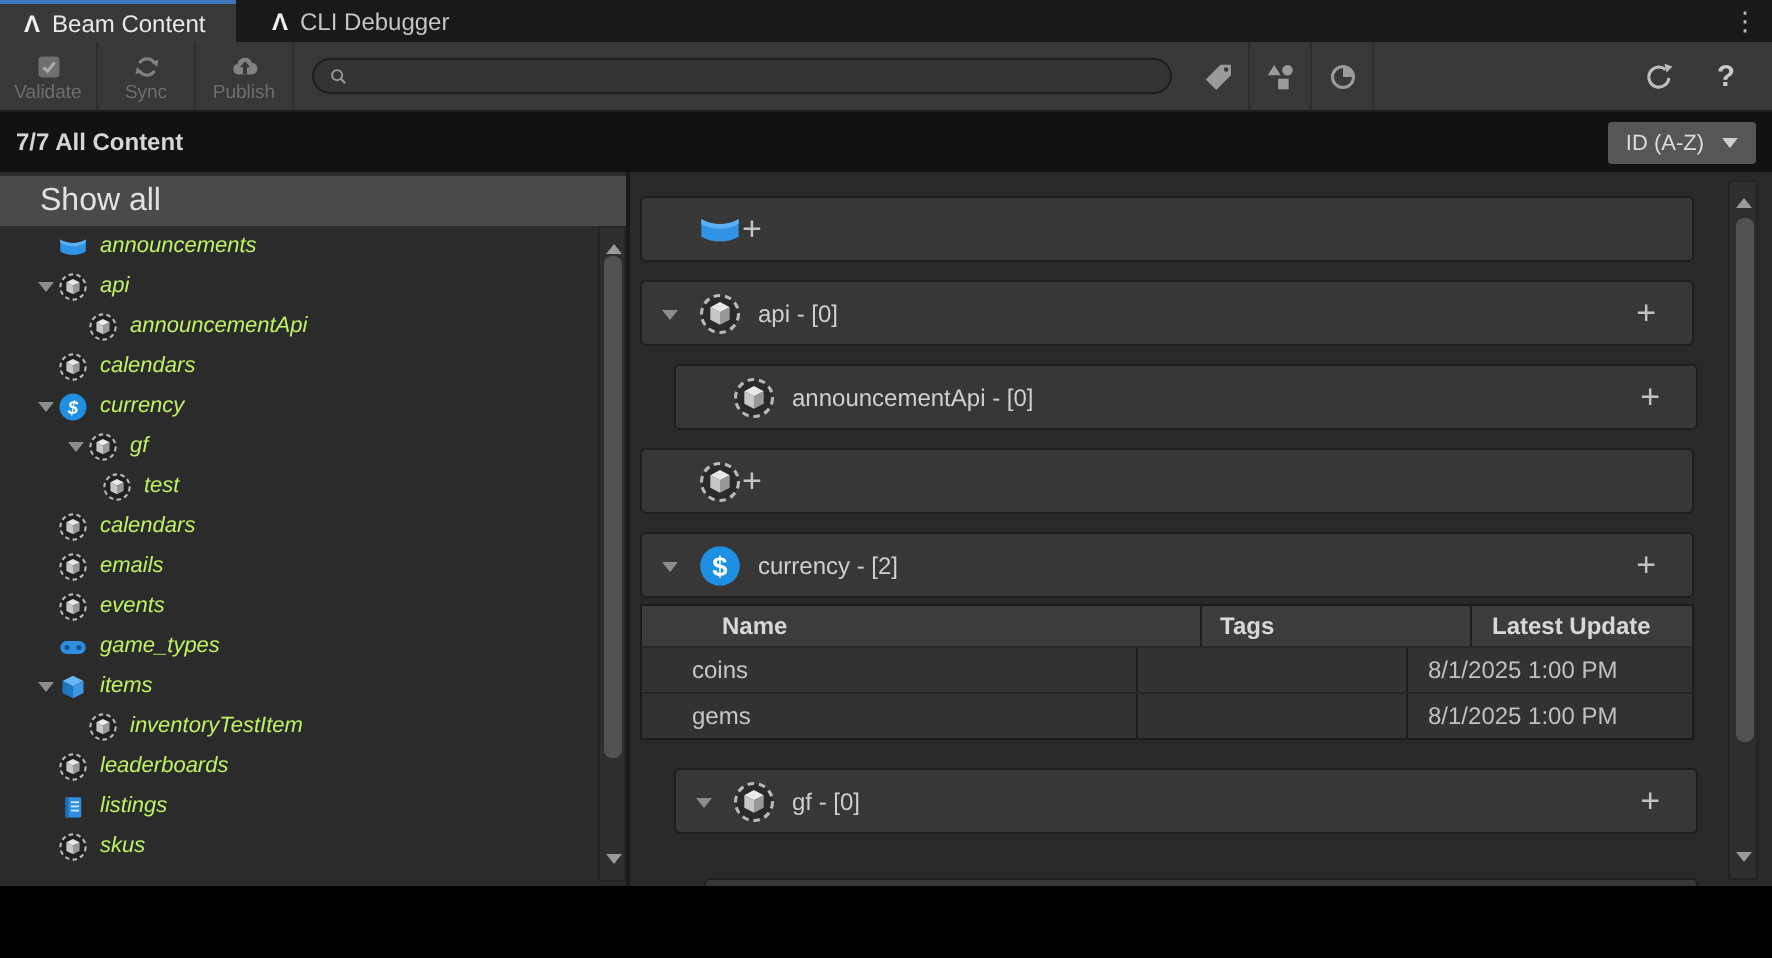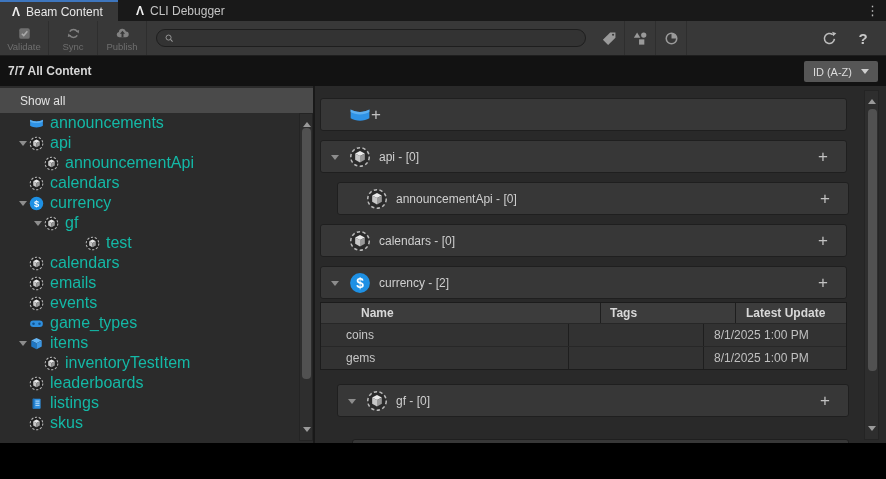--- a/index.html
+++ b/index.html
@@ -41,24 +41,24 @@
   .sortbtn{position:absolute;right:8px;top:5px;height:21px;background:#565656;border-radius:2px;
            color:#dcdcdc;font-size:11px;display:flex;align-items:center;gap:9px;padding:0 9px;cursor:default;}
   .caret{width:0;height:0;border:4px solid transparent;border-top:5px solid #cfcfcf;margin-top:4px;}
 
   
   .content{height:357px;display:flex;background:#191919;position:relative;}
 
   
   .leftpanel{width:313px;background:#2b2b2b;position:relative;overflow:hidden;flex:none;}
   .showall{height:25px;margin-top:2px;background:#4a4a4a;display:flex;align-items:center;
-           padding-left:20px;font-size:12px;color:#e2e2e2;}
+           padding-left:20px;font-size:16px;color:#e2e2e2;}
   .tree{position:absolute;top:27px;left:0;right:14px;bottom:0;overflow:hidden;}
-  .trow{height:20px;display:flex;align-items:center;font-size:16px;color:#14b8a6;}
-  .lvl0{padding-left:16px;} .lvl1{padding-left:31px;} .lvl2{padding-left:72px;}
+  .trow{height:20px;display:flex;align-items:center;font-size:11px;color:#bef264;font-style:italic;}
+  .lvl0{padding-left:16px;} .lvl1{padding-left:31px;} .lvl2{padding-left:38px;}
   .arr{width:13px;height:100%;display:flex;align-items:center;justify-content:center;flex:none;}
   .arr.exp::after{content:"";width:0;height:0;border:4px solid transparent;border-top:5px solid #8d8d8d;margin-top:5px;}
   .ticon{width:15px;height:15px;margin-right:6px;flex:none;}
   .ticon svg{width:15px;height:15px;display:block;}
 
   
   .vscroll{position:absolute;background:#2e2e2e;border:1px solid #242424;box-sizing:border-box;}
   .vscroll .thumb{position:absolute;left:2px;width:9px;background:#515151;border-radius:4px;}
   .sarrow{position:absolute;left:3px;width:0;height:0;border:4px solid transparent;}
   .sarrow.up{top:4px;border-bottom:5px solid #9a9a9a;}
@@ -437,21 +437,20 @@
           </div>
         </div>
 
         <div class="card">
           <span class="arr"></span>
           <span class="cicon">
               <svg>
                 <use href="#i-sphere"></use>
               </svg>
             </span>
-          <span class="clabel">calendars - [0]</span>
           <span class="plus">+</span>
         </div>
 
         <div class="card" style="margin-bottom:0;">
           <span class="arr exp"></span>
           <span class="cicon">
               <svg>
                 <use href="#i-dollar"></use>
               </svg>
             </span>

